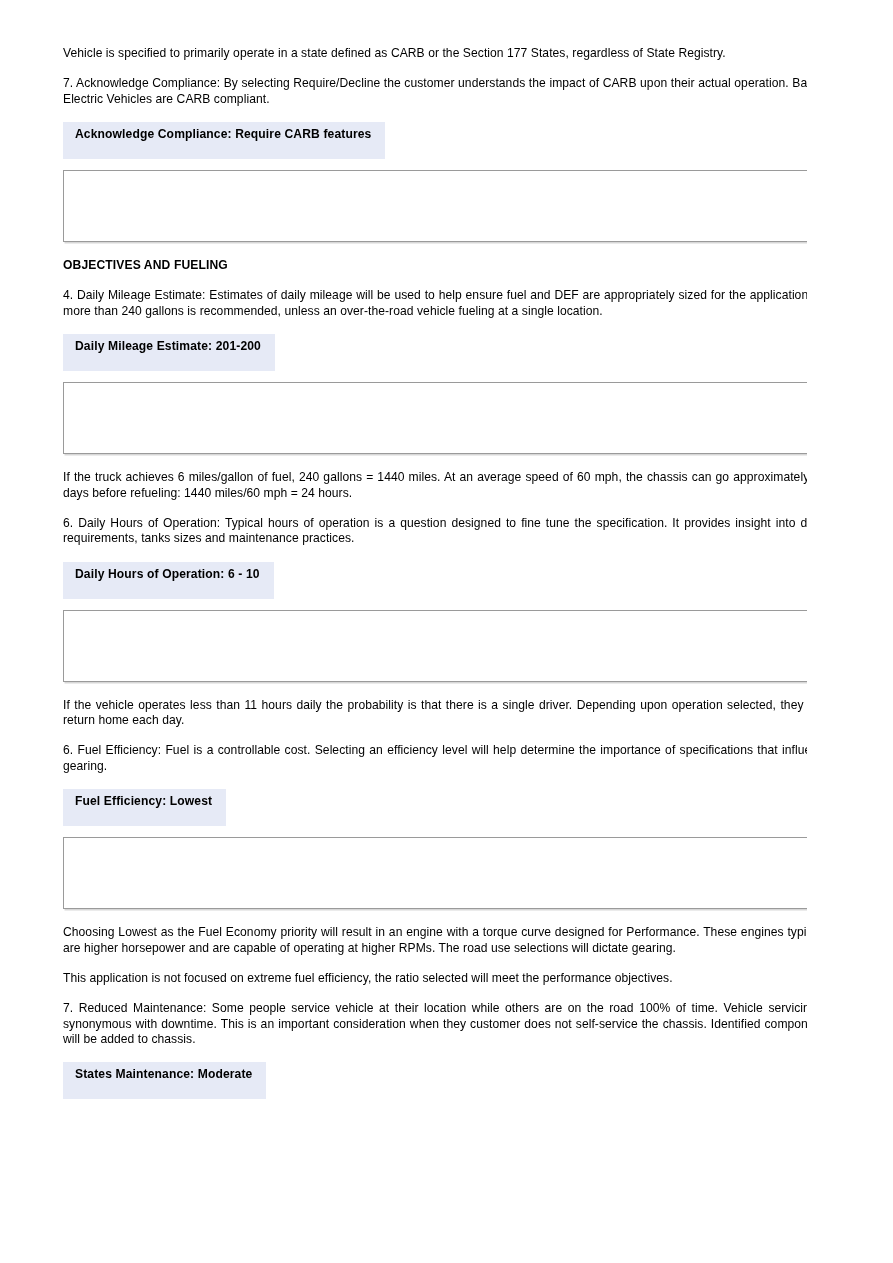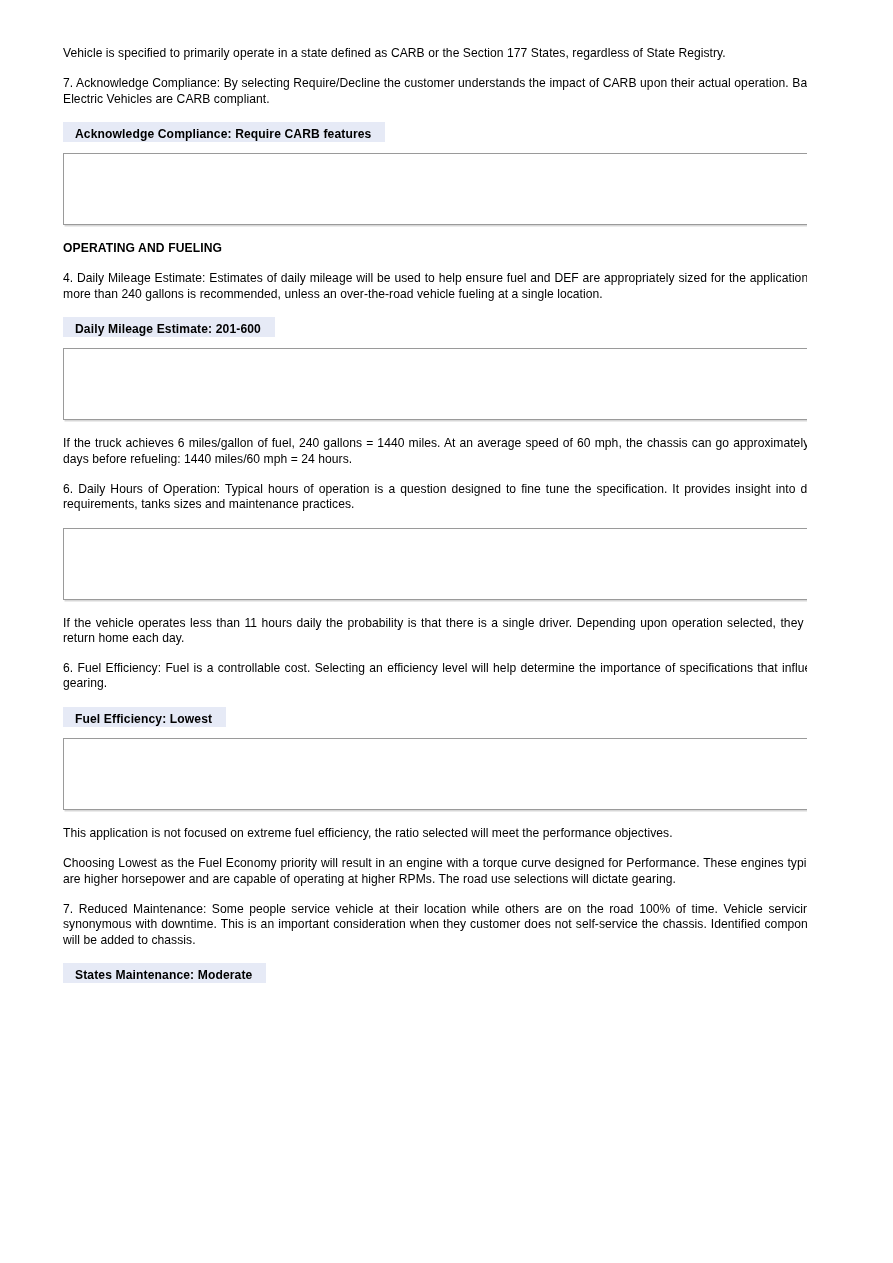--- a/index.html
+++ b/index.html
@@ -53,21 +53,21 @@
   
   .selection-row {
     margin: 0 0 11px 0;
   }
   .selection-label {
     display: inline-block;
     background: #e6eaf6;
     font-weight: bold;
     font-size: 12.1px;
     line-height: 15.3px;
-    padding: 5px 14px 0 12px;
+    padding: 5px 14px 17px 12px;
     white-space: nowrap;
     letter-spacing: 0.01em;
   }
 
   
   .answer-box {
     width: 765px;
     height: 72px;
     border: 1px solid #9a9a9a;
     background: #ffffff;
@@ -98,51 +98,54 @@
 
     <p class="para">7.    Acknowledge Compliance: By selecting Require/Decline the customer understands the impact of CARB upon their actual operation.  Battery Electric Vehicles are CARB compliant.</p>
 
     <div class="selection-row">
       <span class="selection-label">Acknowledge Compliance: Require CARB features</span>
     </div>
 
     <div class="answer-box"></div>
 
 
-    <h2 class="section-heading">OPERATING AND FUELING</h2>
+    <h2 class="section-heading">OBJECTIVES AND FUELING</h2>
 
     <p class="para">4.    Daily Mileage Estimate: Estimates of daily mileage will be used to help ensure fuel and DEF are appropriately sized for the application. No more than 240 gallons is recommended, unless an over-the-road vehicle fueling at a single location.</p>
 
     <div class="selection-row">
-      <span class="selection-label">Daily Mileage Estimate: 201-600</span>
+      <span class="selection-label">Daily Mileage Estimate: 201-200</span>
     </div>
 
     <div class="answer-box"></div>
 
     <p class="para">If the truck achieves 6 miles/gallon of fuel, 240 gallons = 1440 miles. At an average speed of 60 mph, the chassis can go approximately 2-3 days before refueling: 1440 miles/60 mph = 24 hours.</p>
 
 
     <p class="para">6.   Daily Hours of Operation: Typical hours of operation is a question designed to fine tune the specification. It provides insight into driver requirements, tanks sizes and maintenance practices.</p>
 
+    <div class="selection-row">
+      <span class="selection-label">Daily Hours of Operation: 6 - 10</span>
+    </div>
 
     <div class="answer-box"></div>
 
     <p class="para">If the vehicle operates less than 11 hours daily the probability is that there is a single driver. Depending upon operation selected, they may return home each day.</p>
 
     <p class="para">6.   Fuel Efficiency: Fuel is a controllable cost.  Selecting an efficiency level will help determine the importance of specifications that influence gearing.</p>
 
     <div class="selection-row">
       <span class="selection-label">Fuel Efficiency: Lowest</span>
     </div>
 
     <div class="answer-box"></div>
 
+    <p class="para">Choosing Lowest as the Fuel Economy priority will result in an engine with a torque curve designed for Performance. These engines typically are higher horsepower and are capable of operating at higher RPMs. The road use selections will dictate gearing.</p>
+
     <p class="para">This application is not focused on extreme fuel efficiency, the ratio selected will meet the performance objectives.</p>
-
-    <p class="para">Choosing Lowest as the Fuel Economy priority will result in an engine with a torque curve designed for Performance. These engines typically are higher horsepower and are capable of operating at higher RPMs. The road use selections will dictate gearing.</p>
 
 
     <p class="para">7.    Reduced Maintenance: Some people service vehicle at their location while others are on the road 100% of time.  Vehicle servicing is synonymous with downtime.   This is an important consideration when they customer does not self-service the chassis.  Identified components will be added to chassis.</p>
 
     <div class="selection-row">
       <span class="selection-label">States Maintenance: Moderate</span>
     </div>
 
     <div class="page-number">2</div>
 

